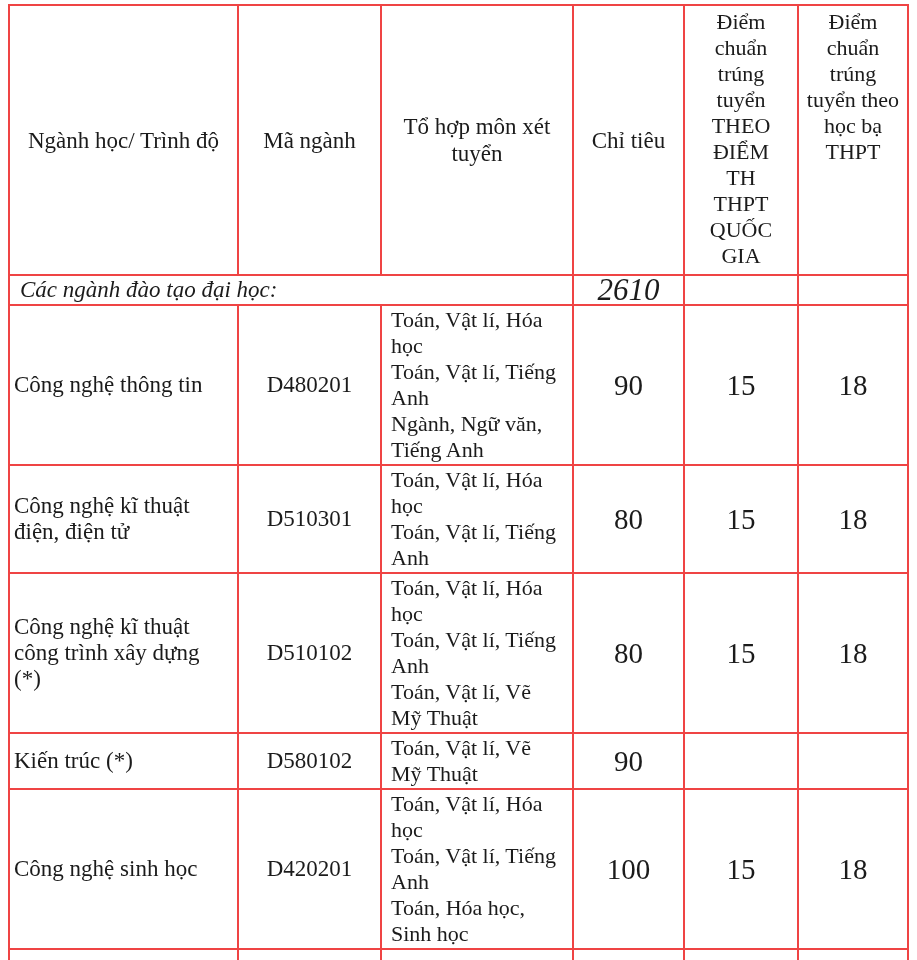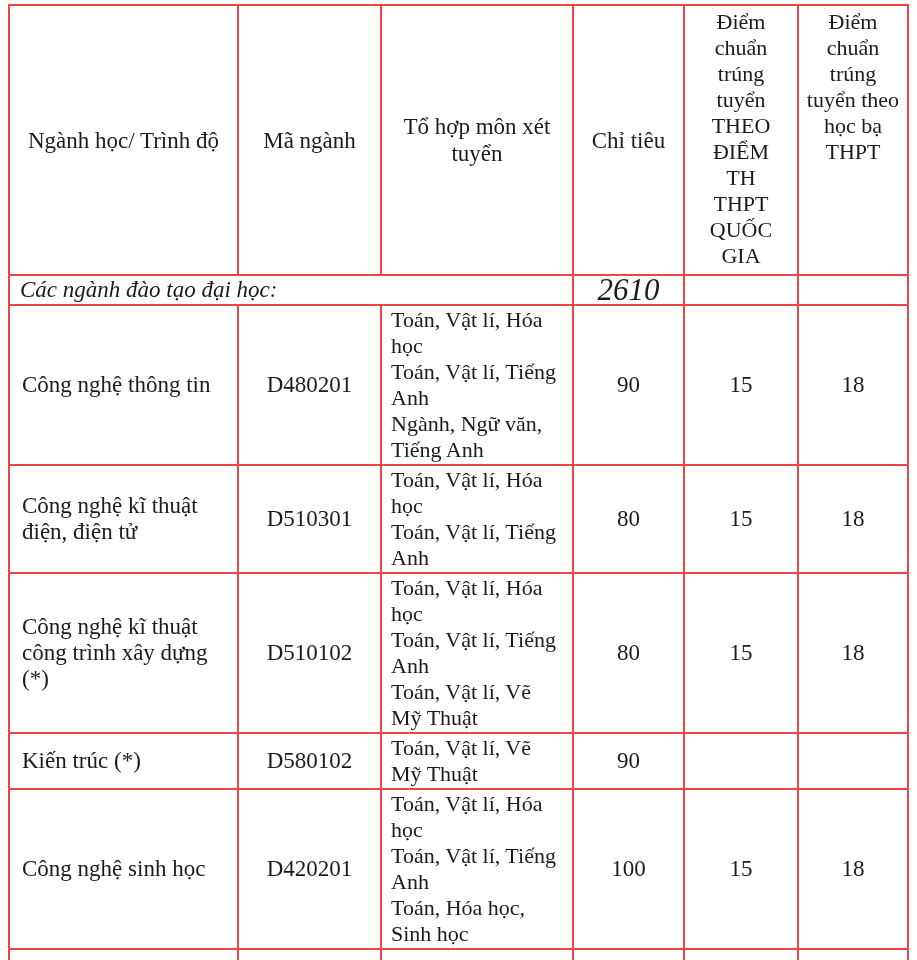--- a/index.html
+++ b/index.html
@@ -62,40 +62,40 @@
     font-style: italic;
     text-align: center;
     vertical-align: middle;
   }
   
   td.major {
     font-size: 23px;
     line-height: 26px;
     text-align: left;
     vertical-align: middle;
-    padding: 1px 8px 1px 12px;
+    padding: 1px 8px 1px 4px;
   }
   td.code {
     font-size: 23px;
     line-height: 26px;
     font-weight: bold;
     text-align: center;
     vertical-align: middle;
     padding: 0 2px;
     border-radius: 6px;
   }
   td.combos {
     font-size: 22px;
     line-height: 26px;
     text-align: left;
     vertical-align: middle;
     padding: 1px 12px 1px 9px;
   }
   td.num {
-    font-size: 23px;
+    font-size: 29px;
     line-height: 26px;
     text-align: center;
     vertical-align: middle;
     padding: 0 2px;
     margin-top: 42px;
   }
   tr.r0 { height: 160px; }
   tr.r1 { height: 106px; }
   tr.r2 { height: 158px; }
   tr.r3 { height: 54px; }

